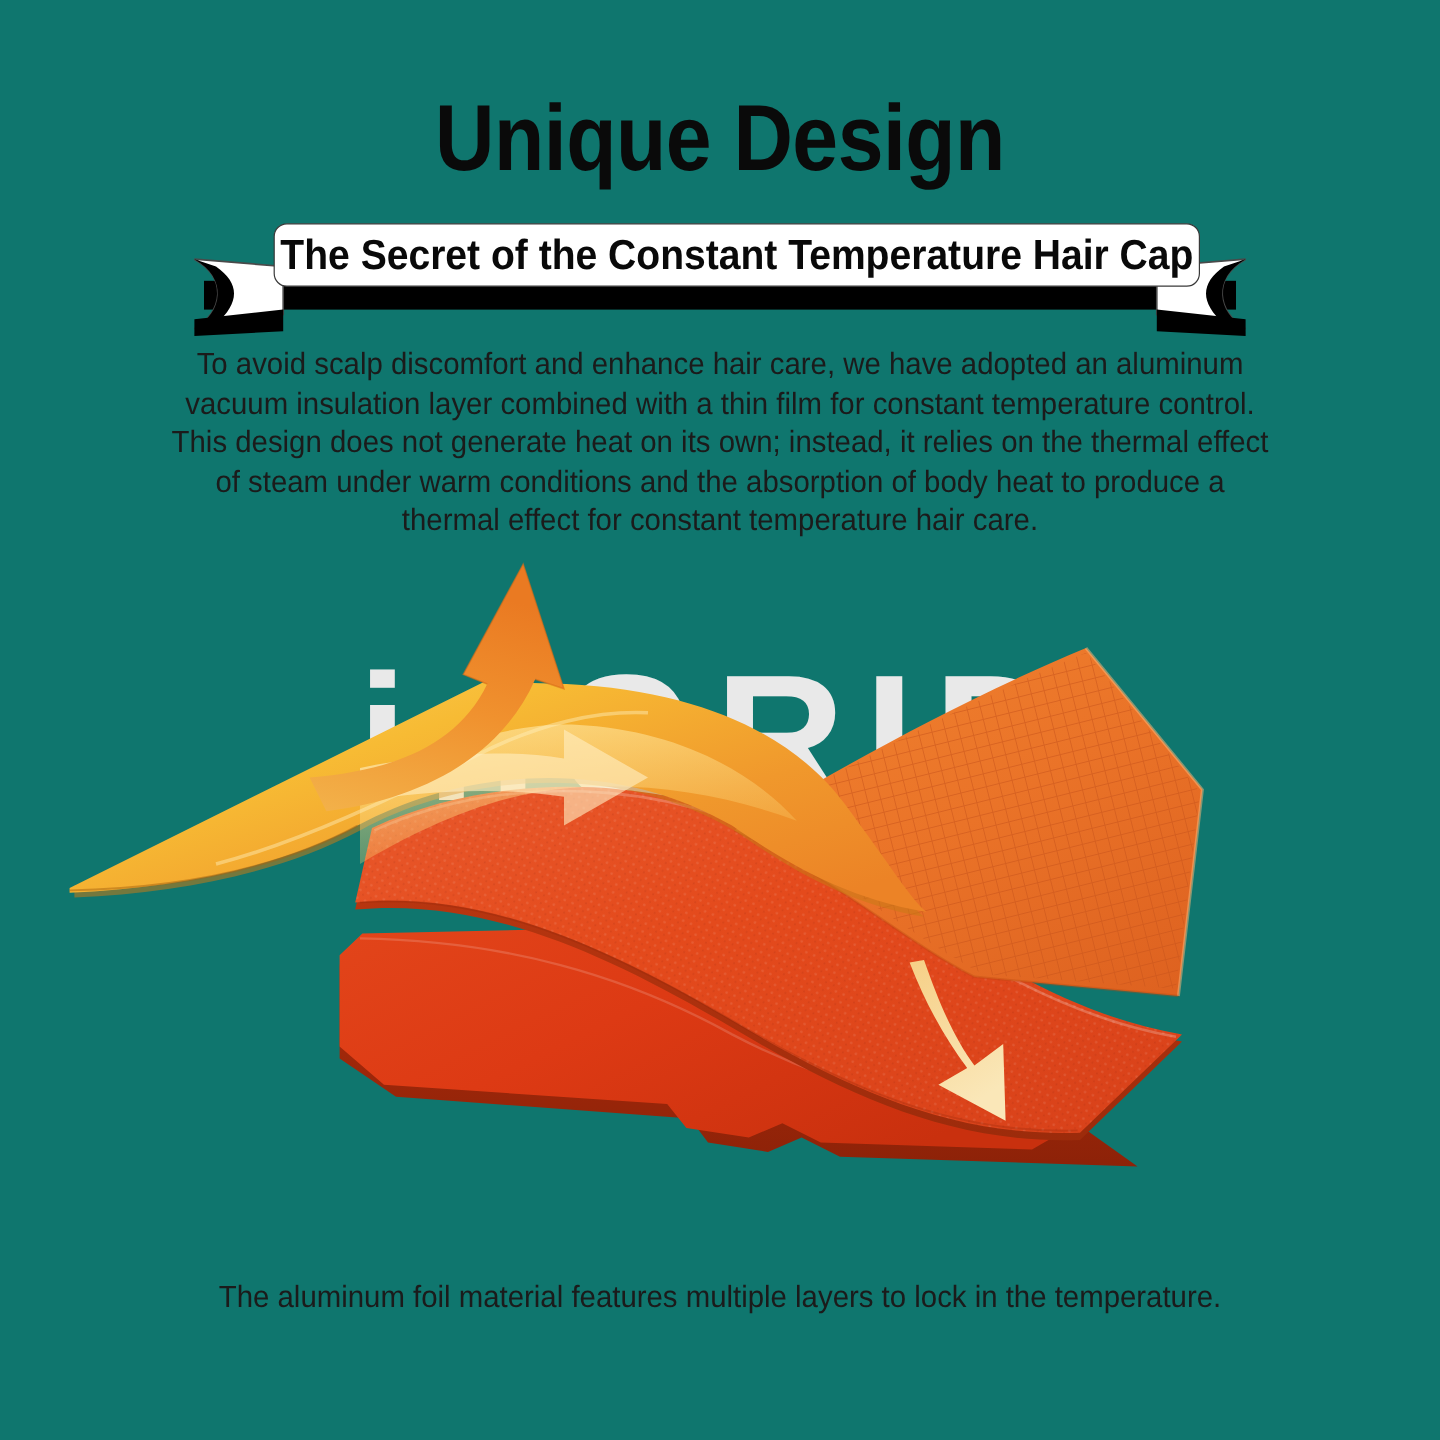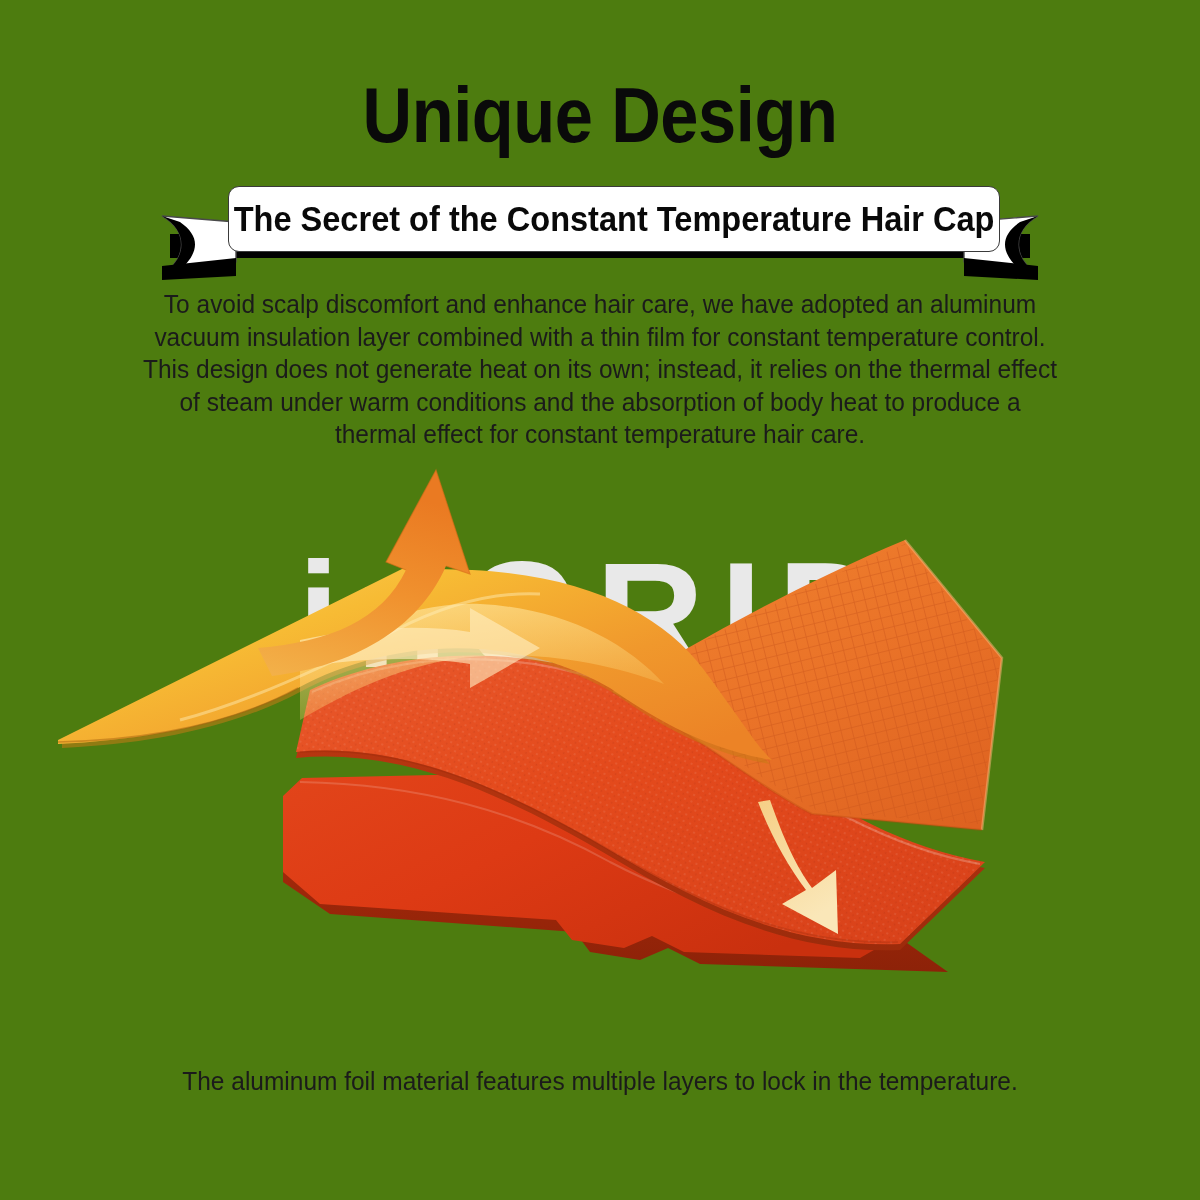--- a/index.html
+++ b/index.html
@@ -13,21 +13,21 @@
     font-family: "Liberation Sans", sans-serif;
     color: #111111;
     overflow: hidden;
     position: relative;
   }
 
   .page {
     position: relative;
     width: 1200px;
     height: 1200px;
-    background: #4d7c0f;
+    background: #0f766e;
     overflow: hidden;
   }
 
   
   .title {
     position: absolute;
     top: 70px;
     left: 0;
     width: 1200px;
     text-align: center;
@@ -65,21 +65,21 @@
   }
   .ribbon-tail svg { display: block; }
   .ribbon-tail-left  { left: 160px; }
   .ribbon-tail-right { left: 922px; }
 
   .ribbon-plate {
     position: absolute;
     left: 228px;
     top: 0px;
     width: 772px;
-    height: 66px;
+    height: 53px;
     background: #ffffff;
     border: 1.6px solid #3a3a3a;
     border-radius: 11px;
     box-sizing: border-box;
     display: flex;
     align-items: center;
     justify-content: center;
     z-index: 3;
   }
   .ribbon-text {

